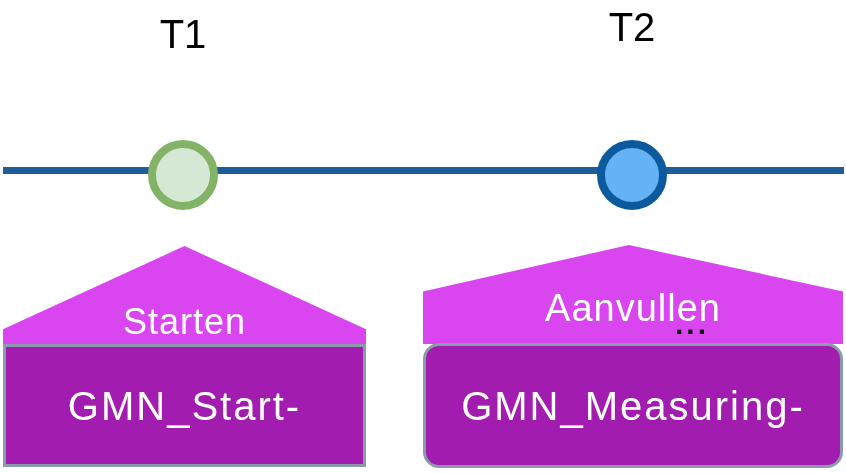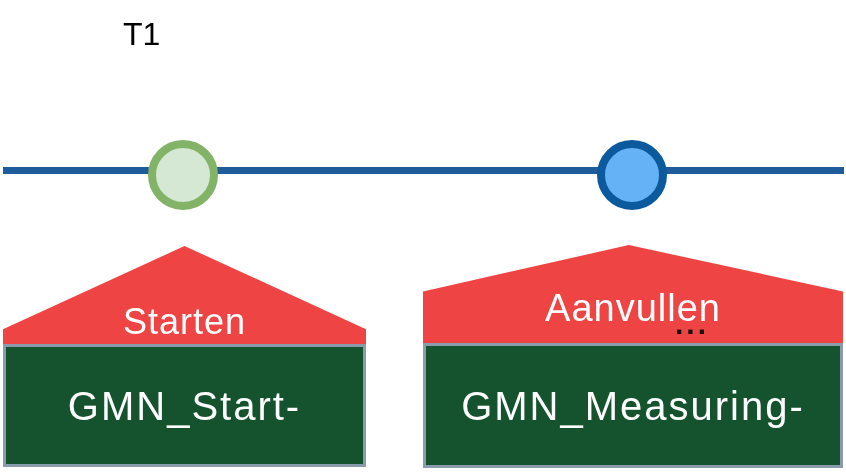--- a/index.html
+++ b/index.html
@@ -8,23 +8,23 @@
     width: 846px;
     height: 474px;
     background: #ffffff;
     overflow: hidden;
     font-family: "Liberation Sans", sans-serif;
   }
 
   
   .time-label {
     position: absolute;
-    font-size: 32px;
+    font-size: 40px;
     color: #000000;
-    text-align: left;
+    text-align: center;
     width: 120px;
     line-height: 44px;
   }
   #t1-label { left: 123px; top: 12px; }
   #t2-label { left: 572px; top: 5px; }
 
   
   #timeline-line {
     position: absolute;
     left: 3px; top: 167px;
@@ -46,21 +46,21 @@
   }
   #marker-t2 {
     left: 597px;
     border: 8px solid #0C5A9E;
     background: #66B2F7;
   }
 
   
   .roof {
     position: absolute;
-    background: #ef4444;
+    background: #d946ef;
   }
   #t1-roof {
     left: 3px; top: 246px;
     width: 363px; height: 99px;
     clip-path: polygon(50% 0%, 100% 84%, 100% 100%, 0% 100%, 0% 84%);
   }
   #t2-roof {
     left: 423px; top: 245px;
     width: 420px; height: 99px;
     clip-path: polygon(49% 0%, 100% 47%, 100% 100%, 0% 100%, 0% 47%);
@@ -82,43 +82,44 @@
     font-size: 30px;
     line-height: 30px;
     font-weight: bold;
     letter-spacing: 3px;
     color: #111111;
   }
 
   
   .message-box {
     position: absolute;
-    background: #14532d;
+    background: #a21caf;
     border: 3px solid #8A9BAB;
     box-sizing: border-box;
     display: flex;
     flex-direction: row;
     align-items: center;
     justify-content: center;
     color: #ffffff;
     font-size: 40px;
     line-height: 50px;
     letter-spacing: 2px;
     text-align: center;
     white-space: nowrap;
   }
   #t1-box { left: 3px;   top: 344px; width: 363px; height: 123px; }
-  #t2-box { left: 423px; top: 343px; width: 420px; height: 125px; }
+  #t2-box { left: 423px; top: 343px; width: 420px; height: 125px; border-radius: 16px; }
 </style>
 </head>
 <body>
 
 <div id="canvas">
 
   <div class="time-label" id="t1-label">T1</div>
+  <div class="time-label" id="t2-label">T2</div>
 
   <div id="timeline-line"></div>
 
   <div class="marker" id="marker-t1"></div>
   <div class="marker" id="marker-t2"></div>
 
   <div class="roof" id="t1-roof">
     <div class="roof-title">Starten</div>
   </div>
   <div class="message-box" id="t1-box">

